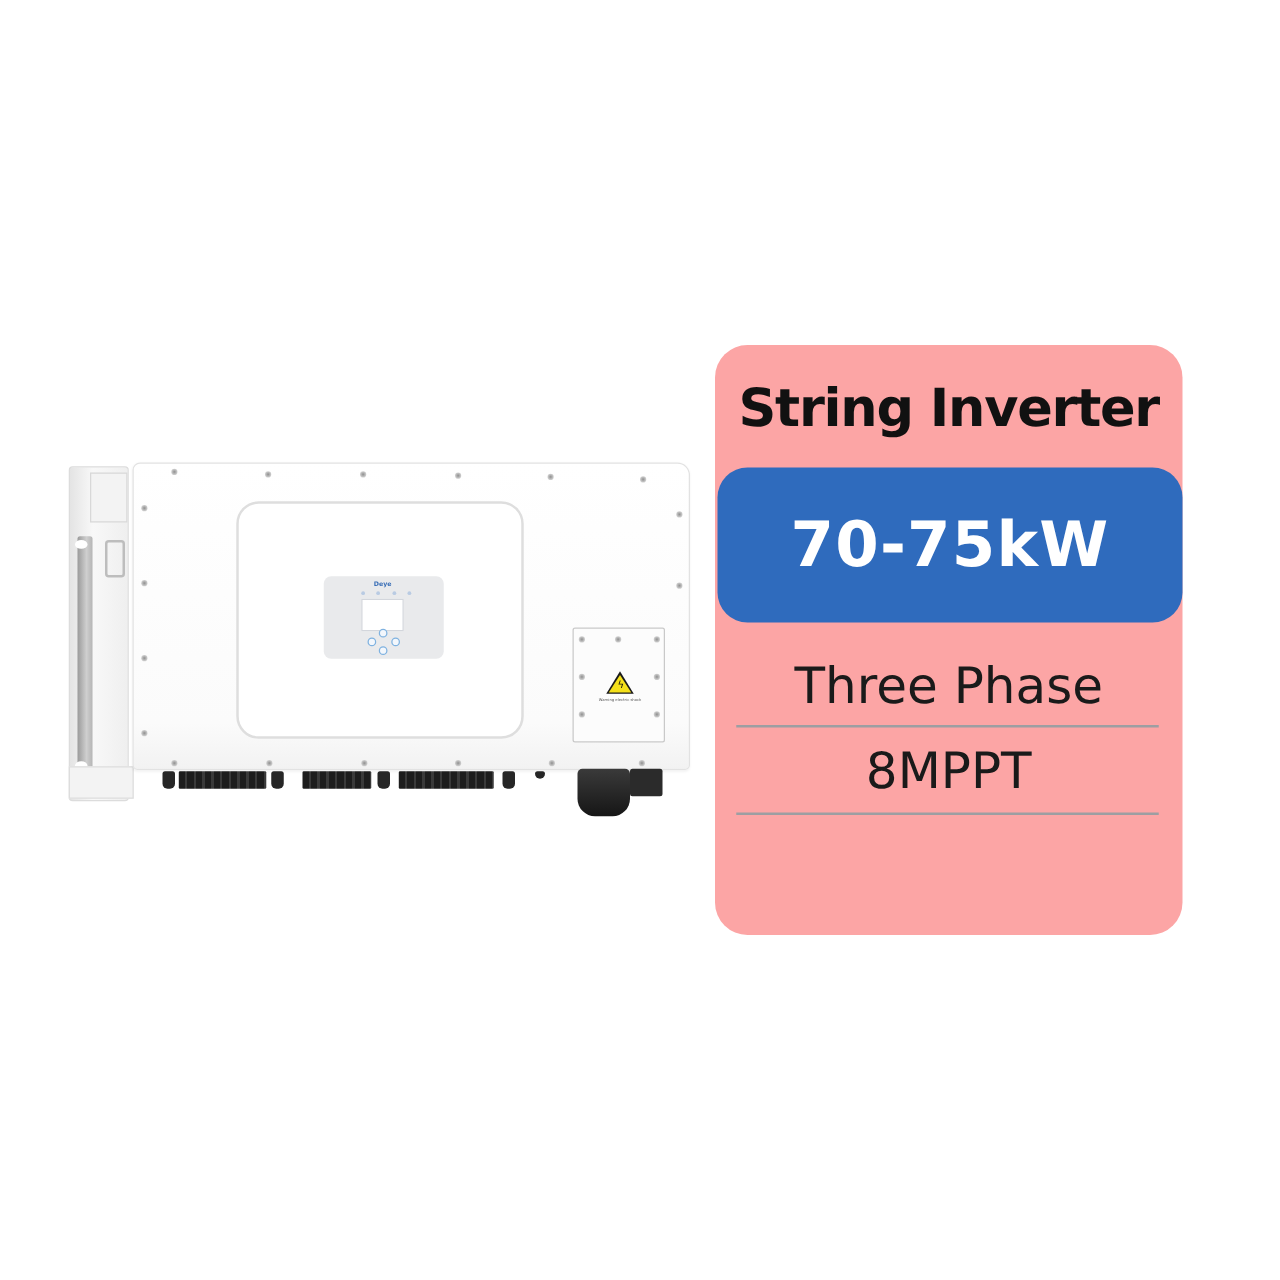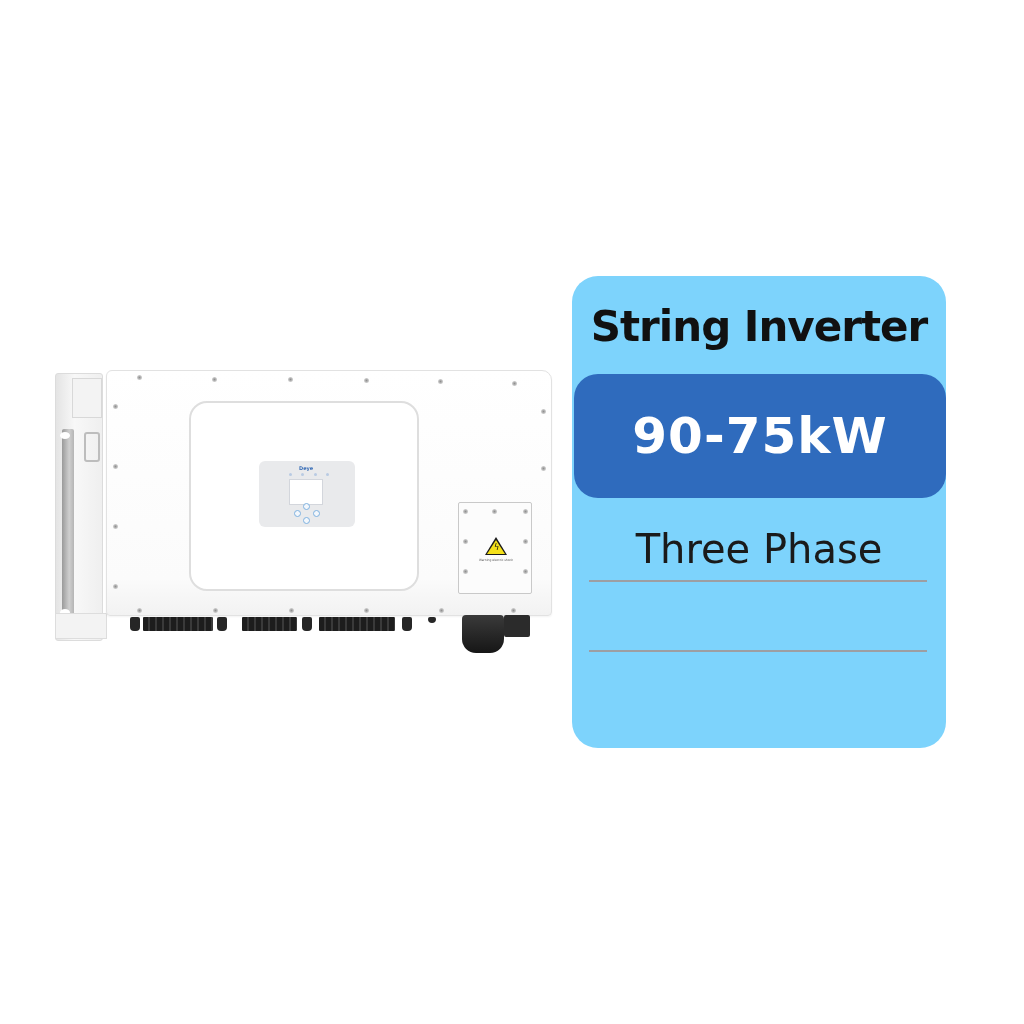--- a/index.html
+++ b/index.html
@@ -243,21 +243,21 @@
       box-sizing: border-box;
     }
 
     
     .spec-card {
       position: absolute;
       left: 572px;
       top: 276px;
       width: 374px;
       height: 472px;
-      background: #7dd3fc;
+      background: #fca5a5;
       border-radius: 26px;
     }
     .spec-title {
       position: absolute;
       left: 0;
       top: 26px;
       width: 100%;
       text-align: center;
       font-family: "DejaVu Sans", sans-serif;
       font-weight: bold;
@@ -379,19 +379,20 @@
   <div class="gland" style="left:352px"></div>
   <div class="gland" style="left:378px;width:8px;height:6px"></div>
   <div class="big-gland"></div>
   <div class="big-gland-side"></div>
 </div>
 
 <div class="spec-card">
   <div class="spec-title">String Inverter</div>
 
   <div class="power-badge">
-    <span class="power-value">90-75kW</span>
+    <span class="power-value">70-75kW</span>
   </div>
 
   <div class="spec-row" style="top:250px">Three Phase</div>
   <div class="spec-divider" style="top:304px"></div>
+  <div class="spec-row" style="top:318px">8MPPT</div>
   <div class="spec-divider" style="top:374px"></div>
 </div>
 
 </body></html>

